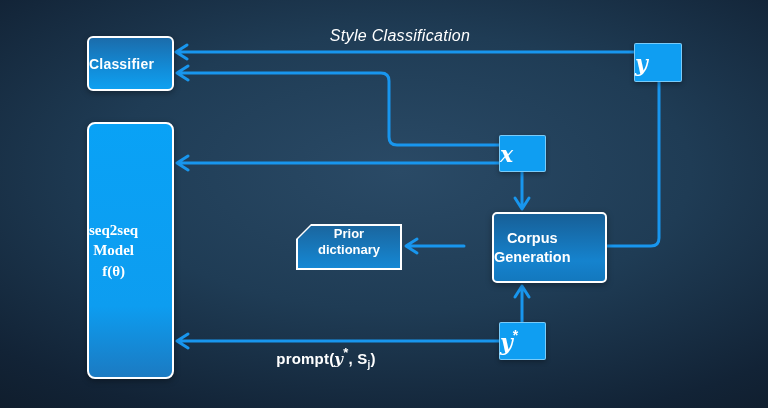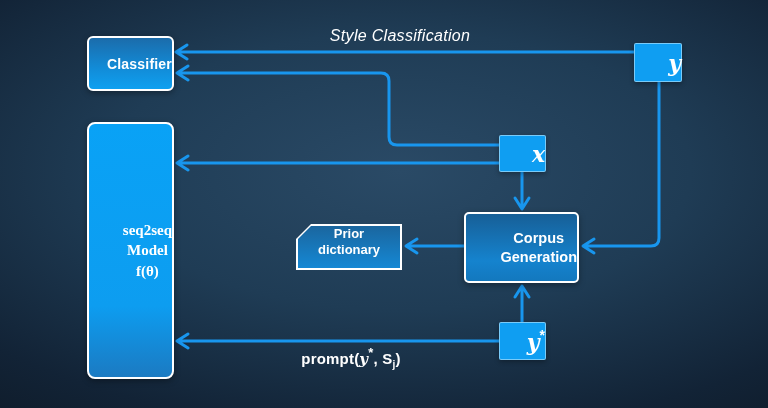--- a/index.html
+++ b/index.html
@@ -6,37 +6,37 @@
   body {
     width: 768px; height: 408px; overflow: hidden;
     font-family: "Liberation Sans", sans-serif;
     background: radial-gradient(ellipse 95% 85% at 52% 42%, #2A4A66 0%, #1F3C55 40%, #122336 75%, #0D1824 100%);
   }
   .canvas { position: relative; width: 768px; height: 299px; }
 
   svg.wires { position: absolute; left: 0; top: 0; width: 768px; height: 408px; }
   svg.wires path { fill: none; stroke: #1896EE; stroke-width: 3; stroke-linecap: round; stroke-linejoin: round; }
 
-  .node { position: absolute; display: flex; align-items: center; justify-content: flex-end;
+  .node { position: absolute; display: flex; align-items: center; justify-content: flex-start;
           color: #FFFFFF; text-align: center; box-sizing: border-box; }
 
   .framed { border: 2px solid #FFFFFF; border-radius: 6px;
             background: linear-gradient(180deg, #1B6CAB 0%, #128CD8 60%, #0FA0F0 100%);
             box-shadow: 0 2px 6px rgba(0,0,0,0.35); }
 
   .classifier { left: 87px; top: 36px; width: 87px; height: 55px;
                 font-size: 14px; font-weight: 700; letter-spacing: .2px; }
 
   .seq2seq { left: 87px; top: 122px; width: 87px; height: 257px; border-radius: 8px;
              background: linear-gradient(180deg, #09A2F6 0%, #0D9DF0 72%, #1B7AC2 100%);
              font-size: 15px; font-weight: 700; line-height: 1.35; font-family: Liberation Serif, serif; }
 
-  .corpus { left: 464px; top: 212px; width: 115px; height: 71px;
+  .corpus { left: 492px; top: 212px; width: 115px; height: 71px;
             font-size: 14.5px; font-weight: 700; line-height: 1.3; border-radius: 5px;
-            background: linear-gradient(180deg, #175F97 0%, #1583CE 70%, #1378BE 100%); padding-left: 36px; }
+            background: linear-gradient(180deg, #175F97 0%, #1583CE 70%, #1378BE 100%); }
 
   .chip { background: #0F9EF2; border: 1.5px solid rgba(210,240,255,0.55);
           border-radius: 2px; box-shadow: 0 2px 5px rgba(0,0,0,0.3); }
   .chip .mvar { font-size: 22px; }
 
   .y-box    { left: 634px; top: 43px;  width: 48px; height: 39px; }
   .x-box    { left: 499px; top: 135px; width: 47px; height: 37px; }
   .ystar-box{ left: 499px; top: 322px; width: 47px; height: 38px; }
 
   
@@ -54,21 +54,21 @@
   .edge-label { position: absolute; color: #FFFFFF; text-align: center;
                 font-size: 15px; font-weight: 600; letter-spacing: .2px; }
   .title-label { position: absolute; left: 270px; top: 27px; width: 260px; text-align: center;
                  color: #FFFFFF; font-size: 16px; font-style: italic; font-weight: 500; letter-spacing: .3px; }
 
   .mvar { font-family: "DejaVu Serif", serif; font-style: italic; font-weight: 600; }
   .msub { font-size: 10px; vertical-align: -4px; }
   .msup { font-size: 13px; vertical-align: 7px; font-style: normal; font-weight: 700; }
   .chip .msup { font-size: 14px; vertical-align: 10px; }
   .label-prompt-x { left: 259px; top: 167px; width: 162px; }
-  .label-prompt-ystar { left: 270px; top: 345px; width: 162px; }
+  .label-prompt-ystar { left: 245px; top: 345px; width: 162px; }
 </style>
 </head>
 <body>
 
 <div class="canvas">
 
   <svg class="wires" viewBox="0 0 768 408">
     <path d="M634 52 H177 M187 45 L176 52 L187 59"></path>
     <path d="M499 145 H397 Q389 145 389 137 V81 Q389 73 381 73 H178 M188 66 L177 73 L188 80"></path>
     <path d="M499 163 H178 M188 156 L177 163 L188 170"></path>

